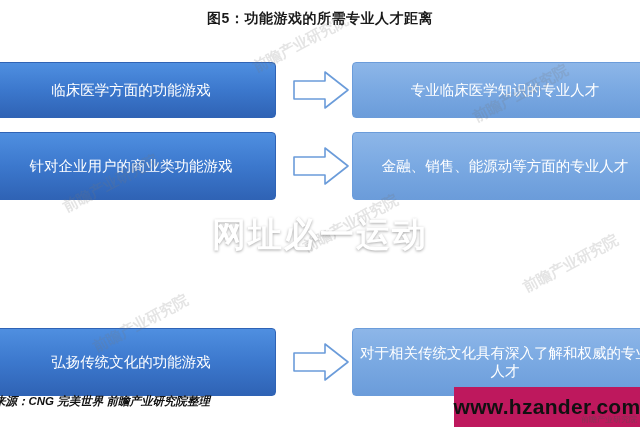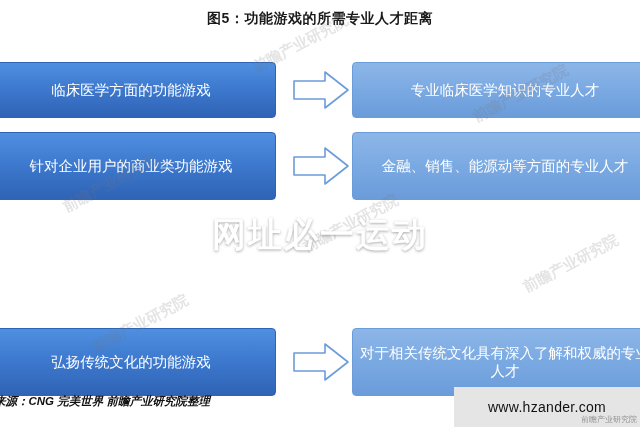--- a/index.html
+++ b/index.html
@@ -131,26 +131,26 @@
     white-space: nowrap;
   }
 
   
   .url-badge {
     position: absolute;
     right: 0;
     bottom: 0;
     width: 186px;
     height: 40px;
-    background: #e5e5e5;
+    background: #be185d;
     display: flex;
     align-items: center;
     justify-content: center;
-    font-size: 14px;
-    font-weight: normal;
+    font-size: 21px;
+    font-weight: bold;
     color: #111111;
     letter-spacing: 0.3px;
     z-index: 9;
   }
 
   .corner-mark {
     position: absolute;
     right: 3px;
     bottom: 2px;
     font-size: 8px;

